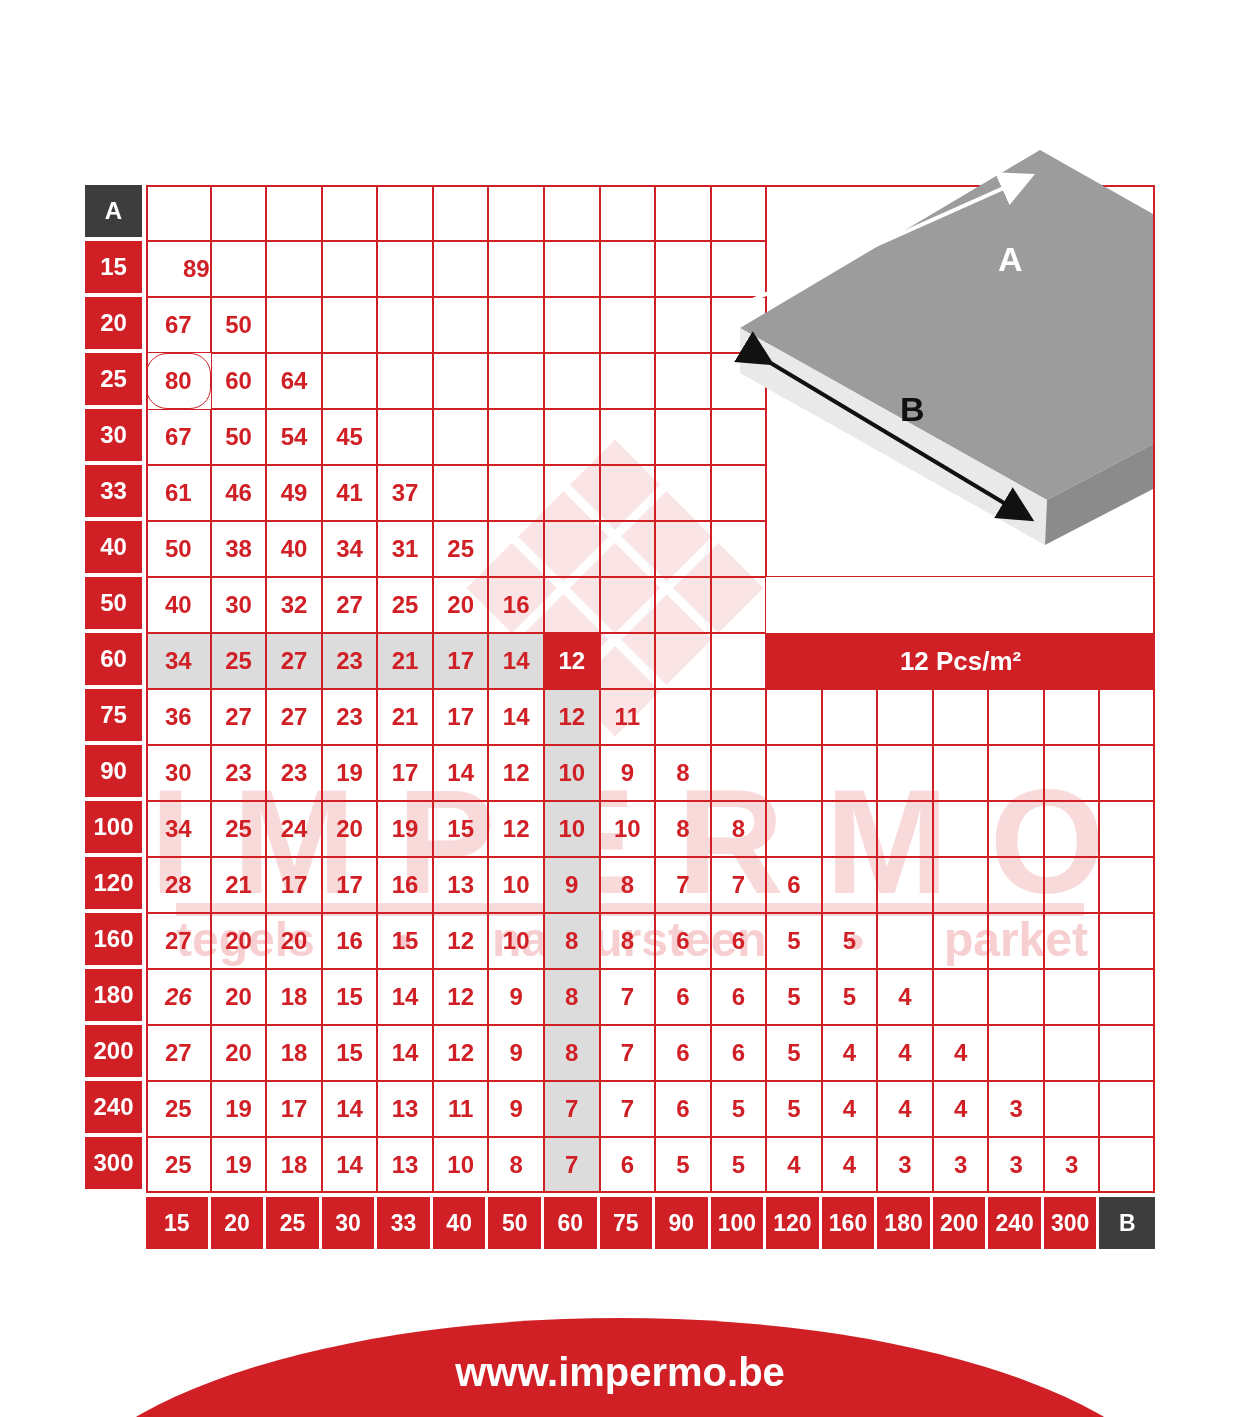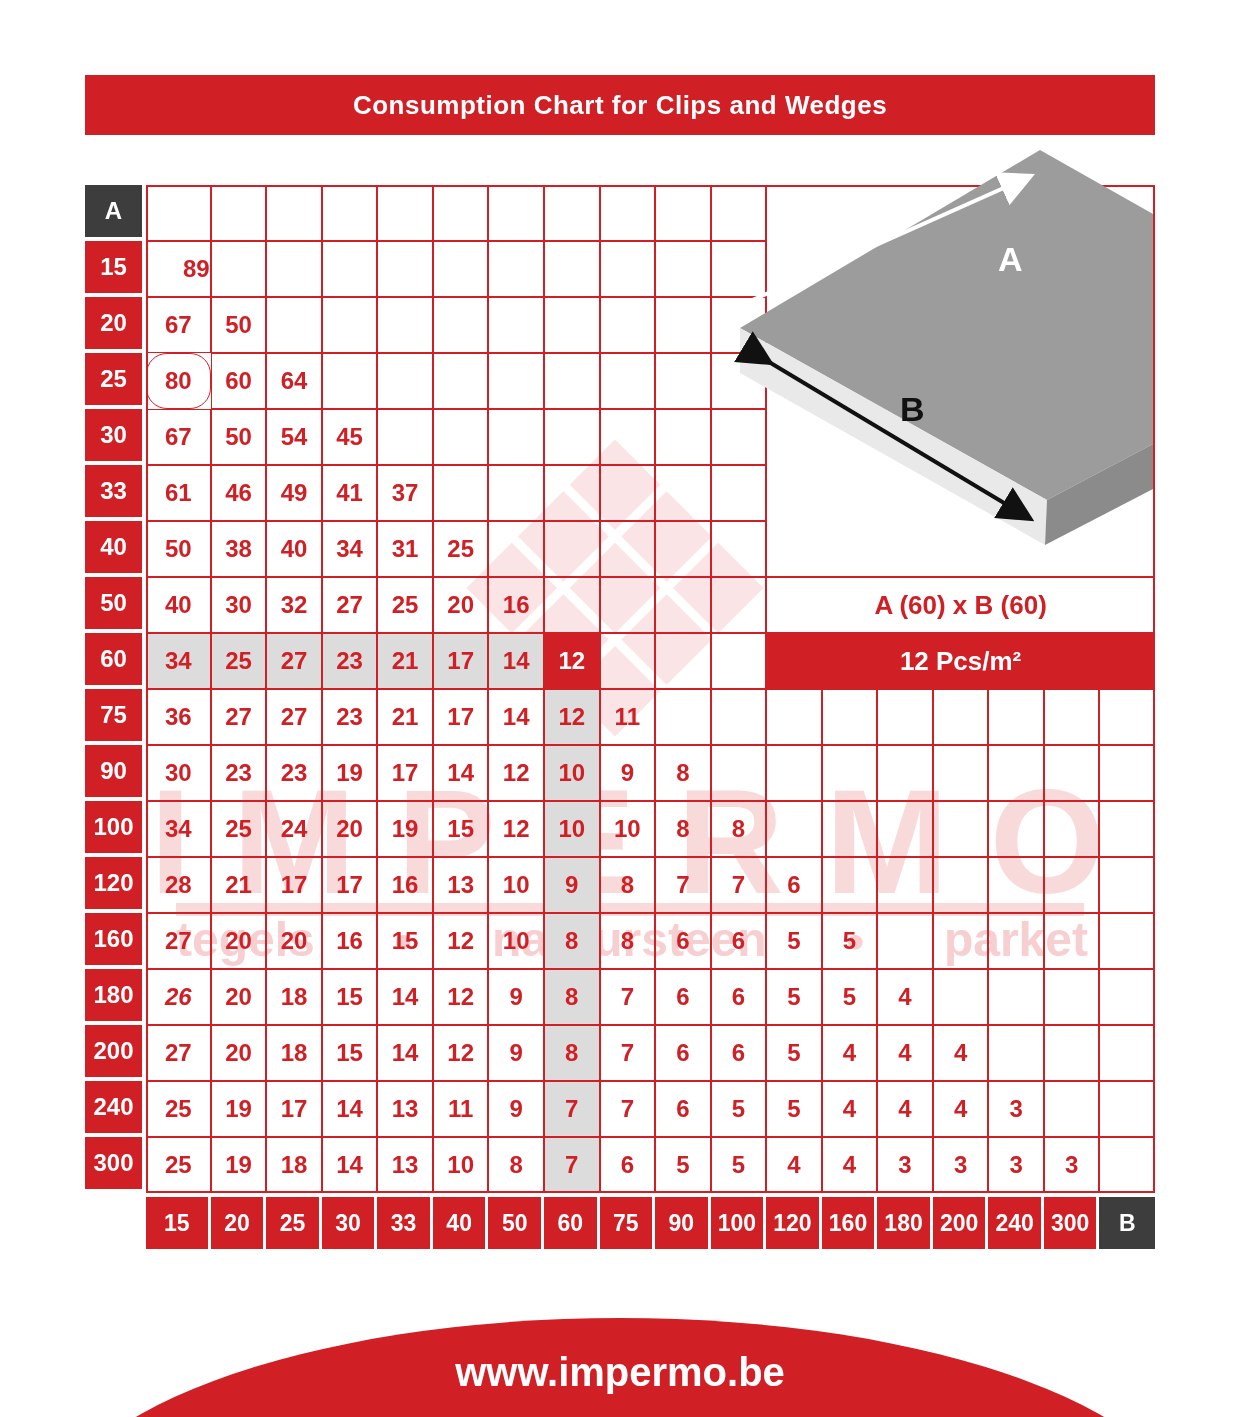--- a/index.html
+++ b/index.html
@@ -101,23 +101,20 @@
     <div class="wm-underline"></div>
     <div class="wm-tagline" id="wm-tagline">
         <span>tegels</span>
         <span class="dot">●</span>
         <span>natuursteen</span>
         <span class="dot">●</span>
         <span>parket</span>
       </div>
   </div>
 
-  <div class="title-bar">
-    <div class="t">Consumption Chart for Clips and Wedges</div>
-  </div>
 
   <div class="a-col" id="a-col">
       <div class="a-cell dark">A</div>
       <div class="a-cell">15</div>
       <div class="a-cell">20</div>
       <div class="a-cell">25</div>
       <div class="a-cell">30</div>
       <div class="a-cell">33</div>
       <div class="a-cell">40</div>
       <div class="a-cell">50</div>
@@ -389,21 +386,20 @@
       <div class="cell" style="grid-area: 18 / 10;">5</div>
       <div class="cell" style="grid-area: 18 / 11;">5</div>
       <div class="cell" style="grid-area: 18 / 12;">4</div>
       <div class="cell" style="grid-area: 18 / 13;">4</div>
       <div class="cell" style="grid-area: 18 / 14;">3</div>
       <div class="cell" style="grid-area: 18 / 15;">3</div>
       <div class="cell" style="grid-area: 18 / 16;">3</div>
       <div class="cell" style="grid-area: 18 / 17;">3</div>
       <div class="cell" style="grid-area: 18 / 18;"></div>
       <div class="merged-white" style="grid-area: 1 / 12 / 8 / 19;"></div>
-      <div class="merged-white dim-label" style="grid-area: 8 / 12 / 9 / 19;">A (60) x B (60)</div>
       <div class="pcs-bar" style="grid-area: 9 / 12 / 10 / 19;">12 Pcs/m²</div>
       <div class="blabel" style="grid-area: 19 / 1;">15</div>
       <div class="blabel" style="grid-area: 19 / 2;">20</div>
       <div class="blabel" style="grid-area: 19 / 3;">25</div>
       <div class="blabel" style="grid-area: 19 / 4;">30</div>
       <div class="blabel" style="grid-area: 19 / 5;">33</div>
       <div class="blabel" style="grid-area: 19 / 6;">40</div>
       <div class="blabel" style="grid-area: 19 / 7;">50</div>
       <div class="blabel" style="grid-area: 19 / 8;">60</div>
       <div class="blabel" style="grid-area: 19 / 9;">75</div>

